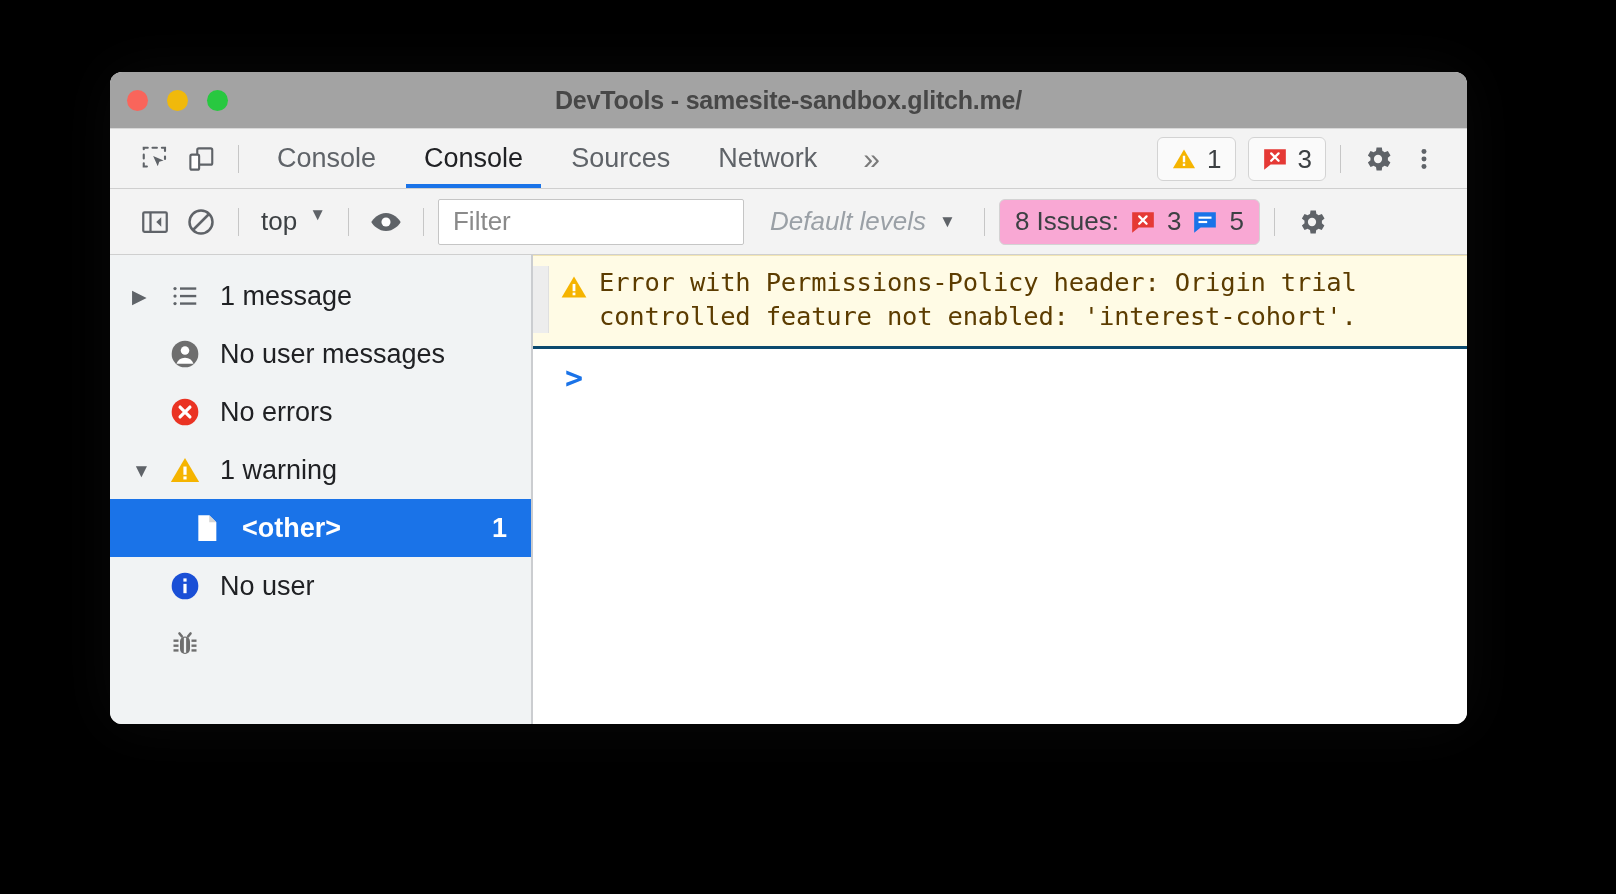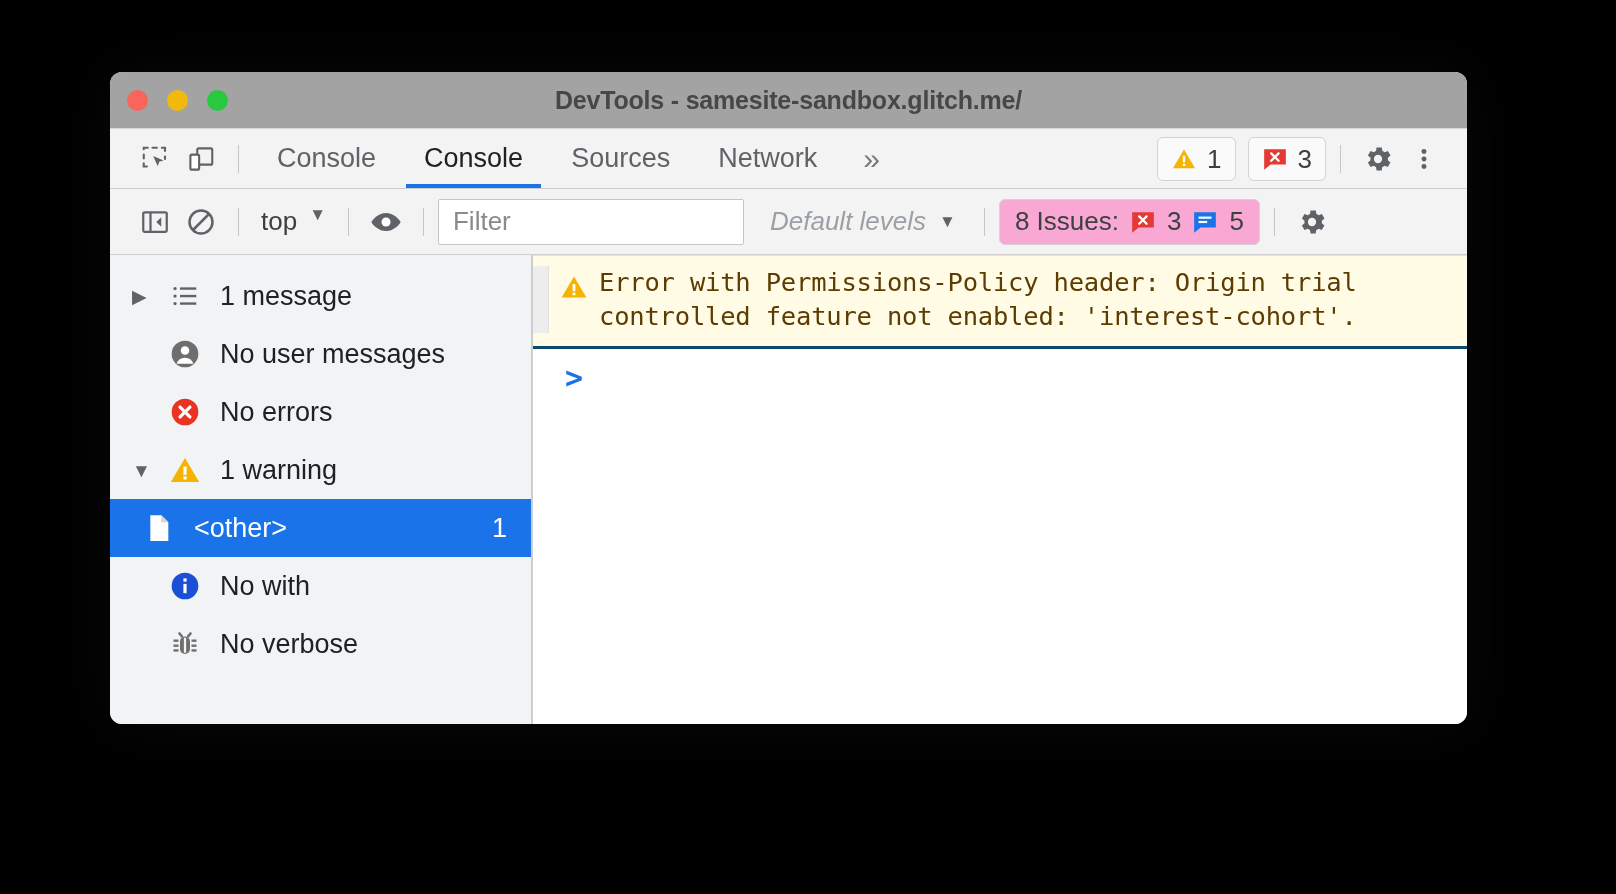--- a/index.html
+++ b/index.html
@@ -165,21 +165,21 @@
   .disc {
     width: 30px; min-width: 30px;
     font-size: 19px; color: #5F6368; line-height: 1;
   }
   .tree-icon {
     width: 46px; min-width: 46px;
     display: flex; align-items: center; justify-content: center;
   }
   .tree-label { margin-left: 12px; flex: 1; }
   .tree-count { margin-right: 24px; font-size: 27px; }
-  .tree-row.child { padding-left: 26px; }
+  .tree-row.child { padding-left: 74px; font-weight: bold; }
 
   .console-pane {
     flex: 1;
     background: #fff;
     position: relative;
     overflow: hidden;
   }
   .msg-warning {
     display: flex;
     background: #FFFBE5;
@@ -409,39 +409,38 @@
 
         <div class="tree-row">
           <span class="disc"></span>
           <span class="tree-icon">
             <svg width="32" height="32" viewBox="0 0 24 24">
               <circle cx="12" cy="12" r="10" fill="#1A4FD6"></circle>
               <rect x="10.8" y="10.4" width="2.4" height="7" fill="#fff"></rect>
               <rect x="10.8" y="6.3" width="2.4" height="2.4" fill="#fff"></rect>
             </svg>
           </span>
-          <span class="tree-label">No with</span>
+          <span class="tree-label">No user</span>
         </div>
 
         <div class="tree-row">
           <span class="disc"></span>
           <span class="tree-icon">
             <svg width="30" height="30" viewBox="0 0 24 24">
               <path d="M7.5 3.5l2 2.4M16.5 3.5l-2 2.4" stroke="#6E6E6E" stroke-width="1.9" stroke-linecap="round"></path>
               <rect x="8" y="6" width="8" height="14" rx="4" fill="#6E6E6E"></rect>
               <rect x="2.8" y="8.4" width="4" height="1.9" fill="#6E6E6E"></rect>
               <rect x="17.2" y="8.4" width="4" height="1.9" fill="#6E6E6E"></rect>
               <rect x="2.8" y="12.4" width="4" height="1.9" fill="#6E6E6E"></rect>
               <rect x="17.2" y="12.4" width="4" height="1.9" fill="#6E6E6E"></rect>
               <rect x="2.8" y="16.2" width="4" height="1.9" fill="#6E6E6E"></rect>
               <rect x="17.2" y="16.2" width="4" height="1.9" fill="#6E6E6E"></rect>
               <rect x="11.1" y="7" width="1.8" height="12" fill="#F1F3F4"></rect>
             </svg>
           </span>
-          <span class="tree-label">No verbose</span>
         </div>
 
       </div>
 
       <div class="console-pane">
         <div class="msg-warning">
           <div class="msg-gutter"></div>
           <div class="msg-icon">
             <svg width="28" height="28" viewBox="0 0 24 24">
               <path d="M12 3L22.6 21H1.4z" fill="#F5B400"></path>

